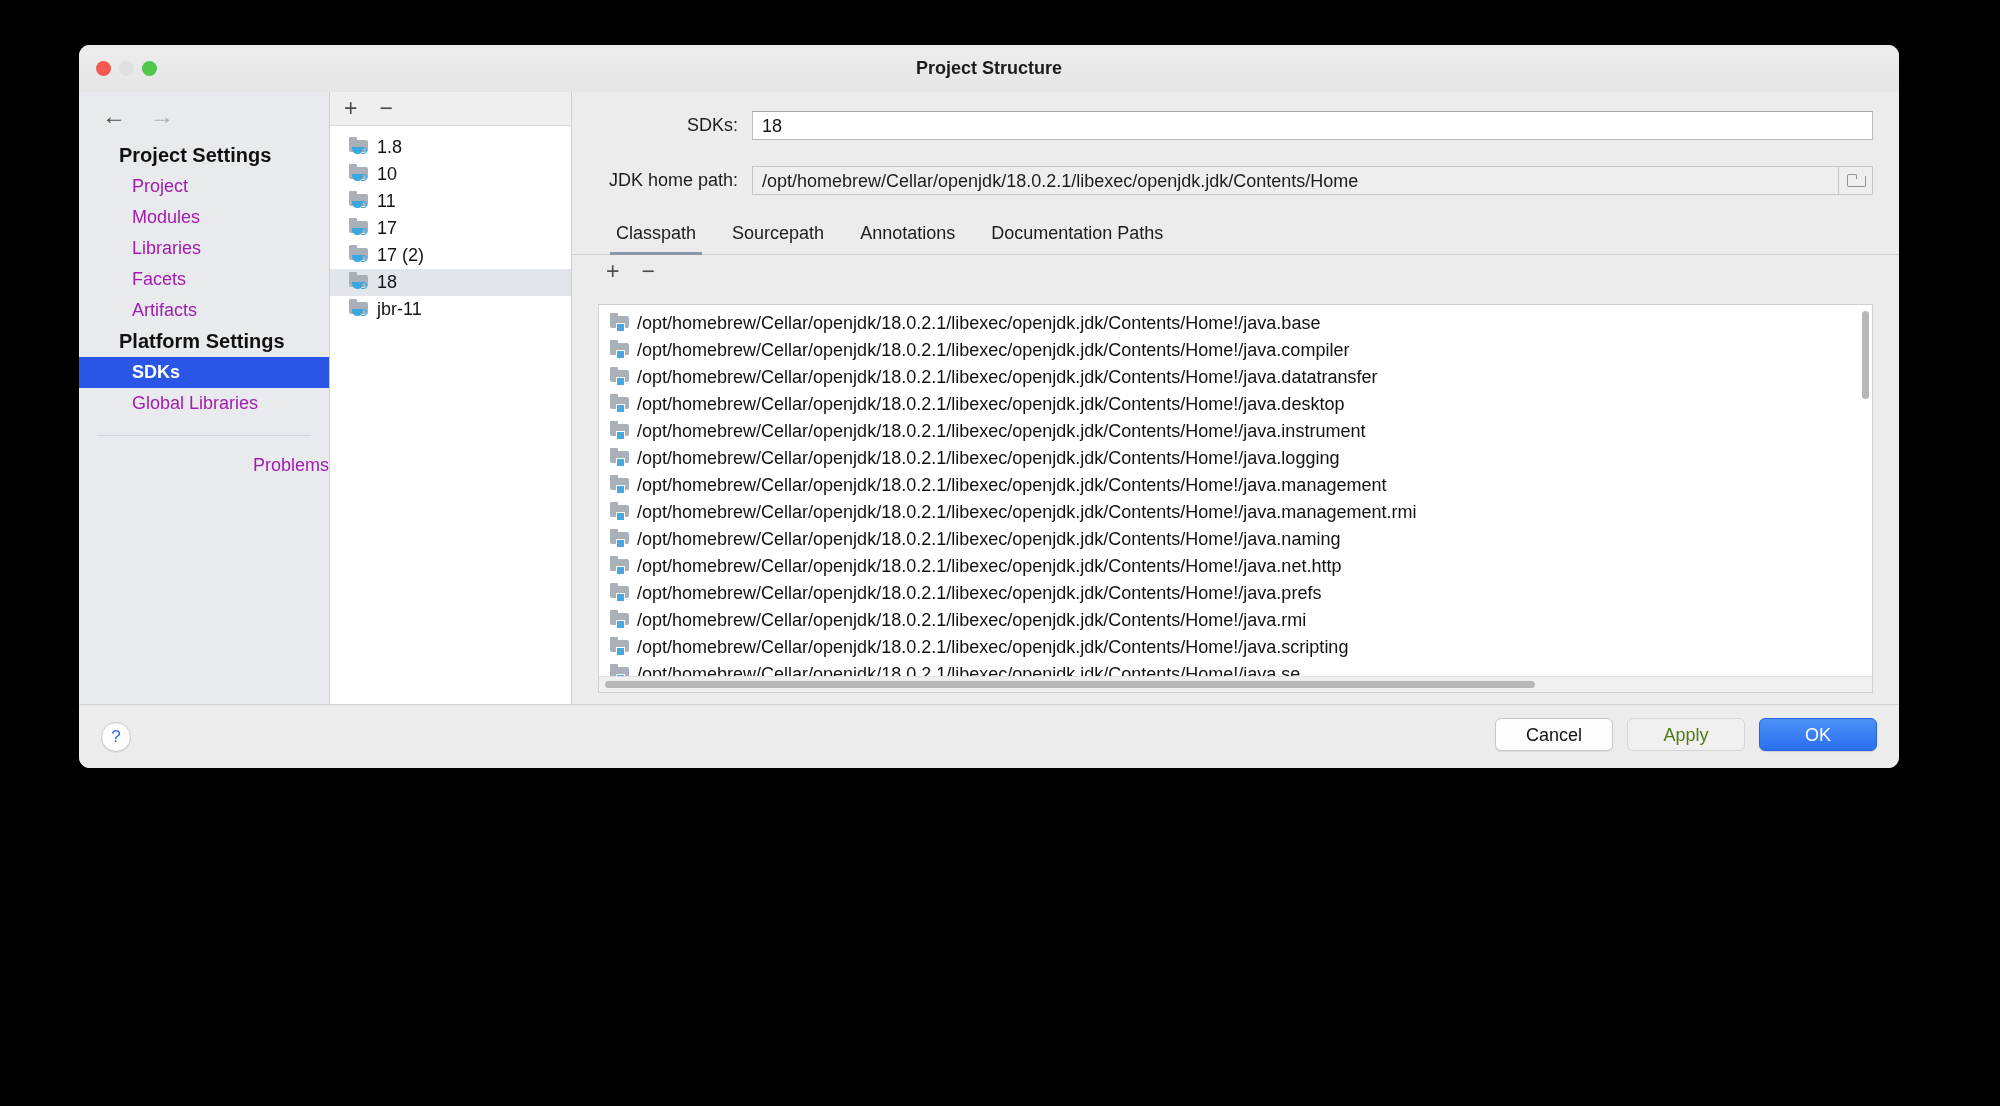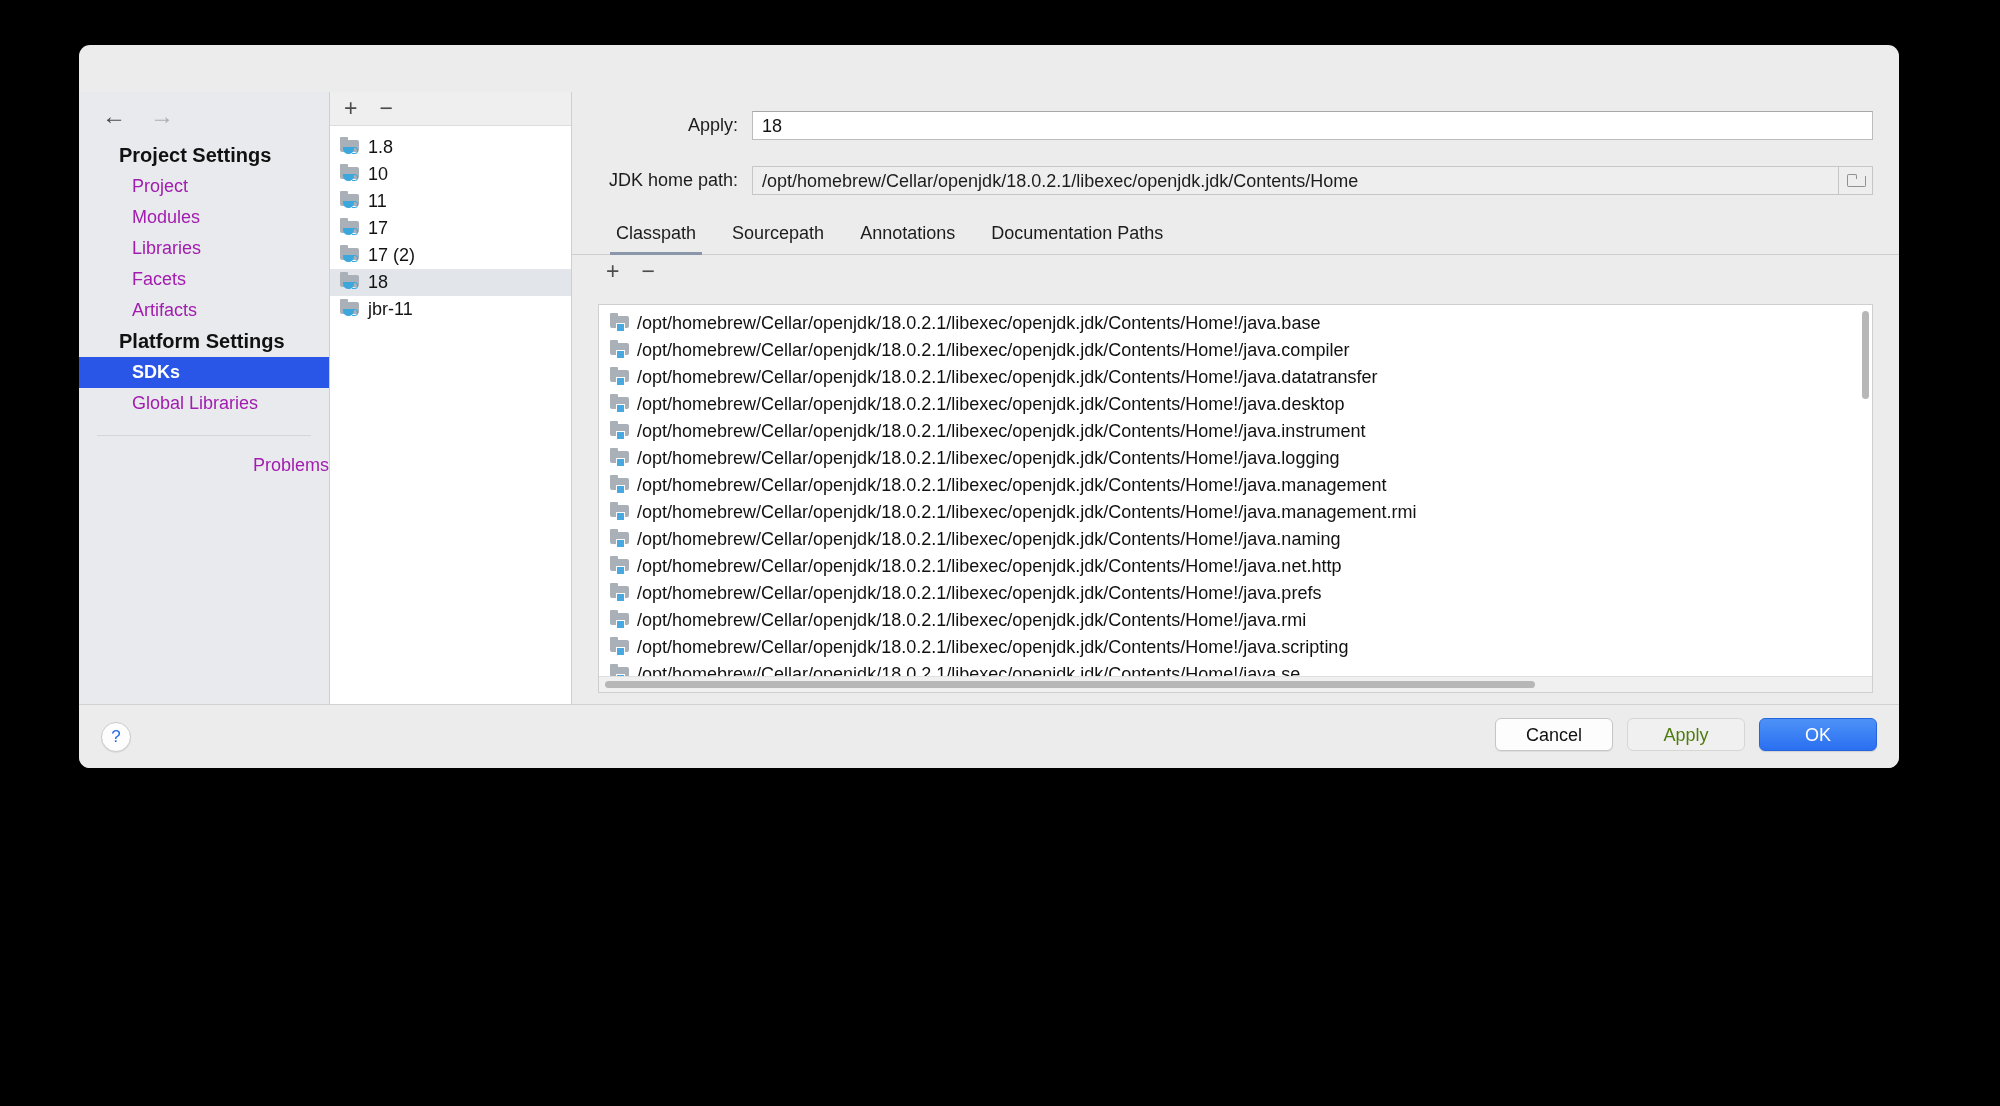--- a/index.html
+++ b/index.html
@@ -70,21 +70,21 @@
   
   .sdkcol { width: 241px; background: #ffffff; border-right: 1px solid #cfcfcf; position: relative; }
   .sdk-toolbar {
     height: 33px; background: #efefef; border-bottom: 1px solid #dcdcdc;
     display: flex; align-items: center; padding-left: 14px; gap: 22px;
   }
   .tb-btn { font-size: 23px; line-height: 1; color: #4c4c4c; cursor: default; }
   .sdk-list { padding-top: 8px; }
   .sdk-row {
     display: flex; align-items: center; gap: 9px;
-    height: 27px; padding-left: 10px; font-size: 18px; color: #131313;
+    height: 27px; padding-left: 19px; font-size: 18px; color: #131313;
   }
   .sdk-row.selected { background: #e2e6ea; }
 
   
   .ico-jdk { position: relative; width: 19px; height: 17px; flex: 0 0 19px; }
   .ico-jdk .fold {
     position: absolute; left: 0; top: 1px; width: 19px; height: 12px;
     background: #a9b0b8; border-radius: 1px 2px 2px 2px;
   }
   .ico-jdk .fold::before {
@@ -209,20 +209,28 @@
   .btn.cancel { background: #fdfdfd; border: 1px solid #c6c6c6; color: #111; box-shadow: 0 1px 1px rgba(0,0,0,0.07); }
   .btn.apply { background: #f0f0f0; border: 1px solid #d6d6d6; color: #4d7c0f; }
   .btn.ok { background: linear-gradient(#4d92f7, #2a6ff0); border: 1px solid #2565dd; color: #ffffff; box-shadow: 0 1px 1px rgba(0,0,0,0.12); }
 </style>
 </head>
 <body>
 
 <div id="root">
   <div class="window">
 
+    <div class="titlebar">
+      <div class="traffic">
+        <div class="light red"></div>
+        <div class="light yellow"></div>
+        <div class="light green"></div>
+      </div>
+      <div class="window-title">Project Structure</div>
+    </div>
 
     <div class="body">
 
       <div class="sidebar">
         <div class="nav-arrows">
           <span class="arrow back">←</span>
           <span class="arrow fwd">→</span>
         </div>
 
         <div class="nav-list">
@@ -296,21 +304,21 @@
                 <span class="cup"></span>
               </span>
             <span>jbr-11</span>
           </div>
         </div>
       </div>
 
       <div class="detail">
 
         <div class="frow name">
-          <div class="flabel">Apply:</div>
+          <div class="flabel">SDKs:</div>
           <div class="finput">18</div>
         </div>
 
         <div class="frow home">
           <div class="flabel">JDK home path:</div>
           <div class="finput readonly">/opt/homebrew/Cellar/openjdk/18.0.2.1/libexec/openjdk.jdk/Contents/Home</div>
           <div class="browse-btn">
             <span class="ico-folder-open">
                 <span class="t"></span>
                 <span class="b"></span>

